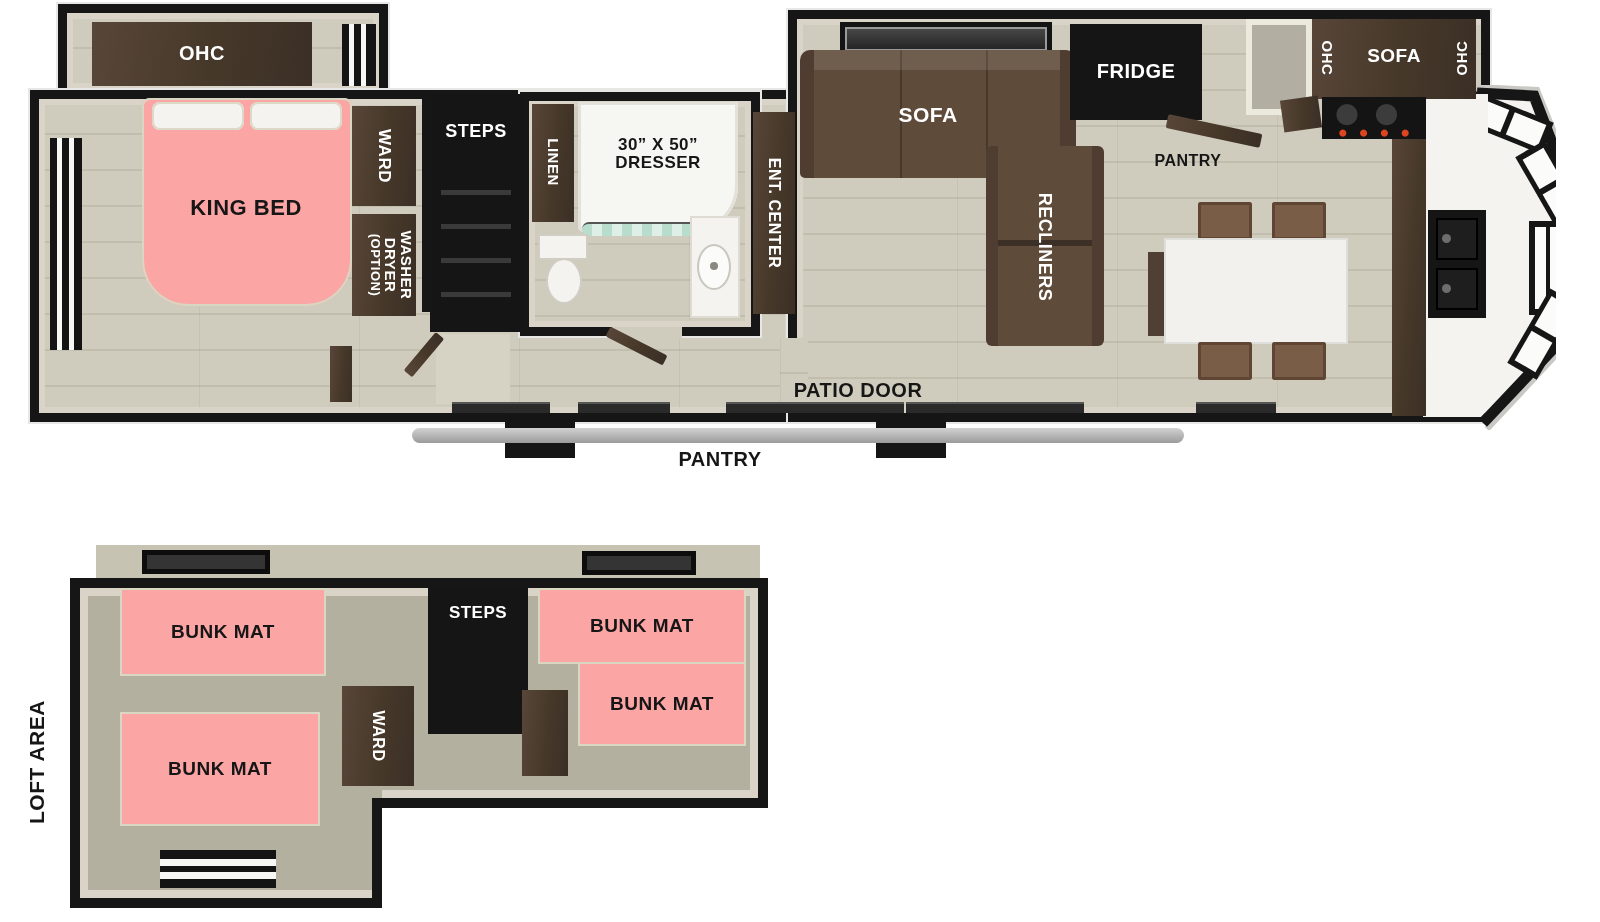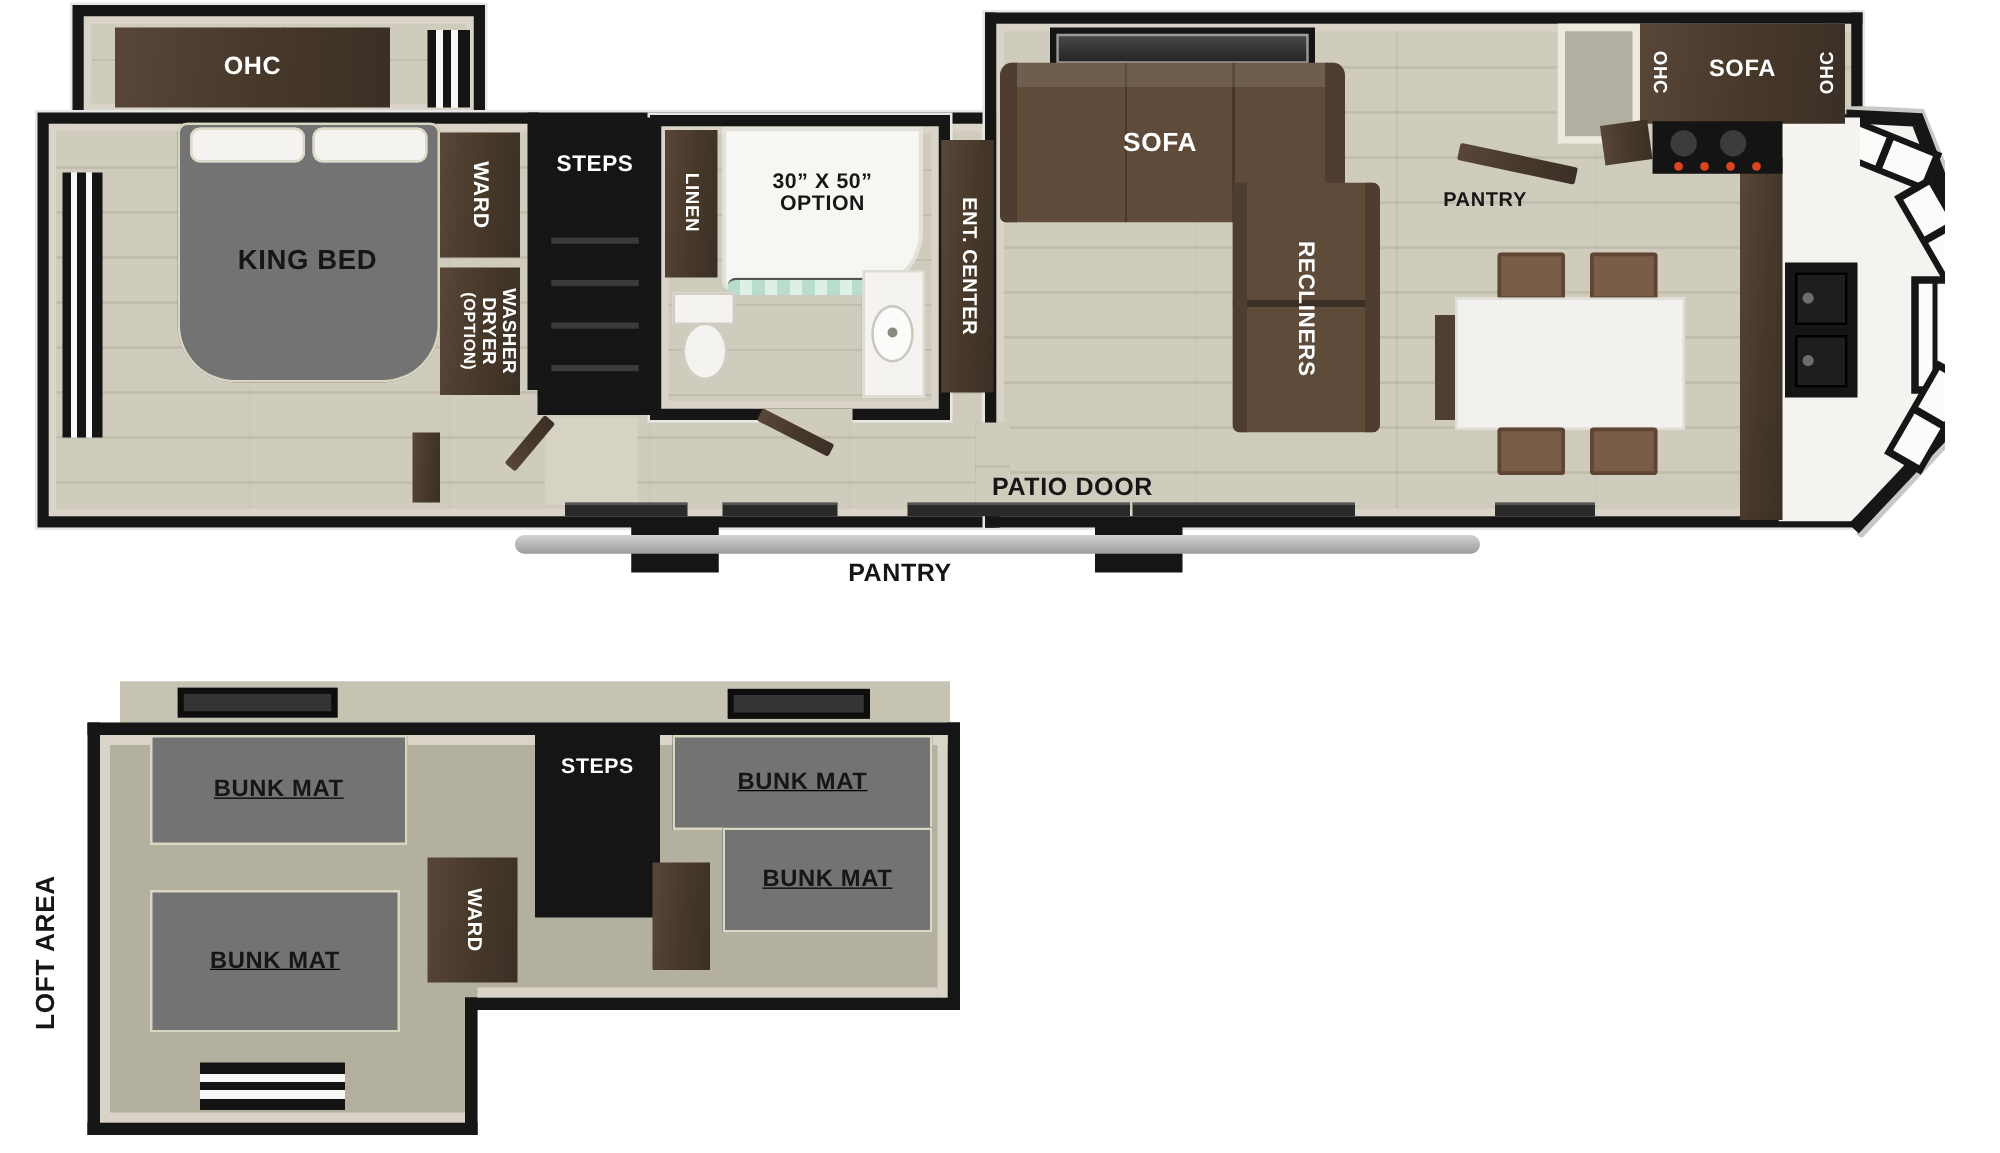--- a/index.html
+++ b/index.html
@@ -10,21 +10,21 @@
   
   .shell { position:absolute; border:9px solid #161616; box-shadow: inset 0 0 0 6px #d9d4c7, 0 0 0 2px #e7e7e5; }
   .wood { background:
       repeating-linear-gradient(90deg, rgba(0,0,0,0.05) 0 1px, transparent 1px 160px),
       repeating-linear-gradient(180deg,#d0ccbd 0 34px,#c2beae 34px 36px); }
   .loftfloor { background:#b4b09f; }
   .wall { position:absolute; background:#161616; }
   .lining { position:absolute; background:#d9d4c7; }
   .blackbox { position:absolute; background:#151515; }
   .brown { position:absolute; background:linear-gradient(95deg,#584639 0%,#463829 55%,#3b2f26 100%); }
-  .cream { position:absolute; background:#737373; box-shadow: inset 0 0 0 2px #d9d6c2; text-decoration: underline; }
+  .cream { position:absolute; background:#fca5a5; box-shadow: inset 0 0 0 2px #d9d6c2; }
   .white { position:absolute; background:#f4f3ef; }
   
   .lbl { position:absolute; font-weight:700; color:#161616; text-align:center; letter-spacing:.5px; line-height:1.08; }
   .wlbl { color:#ffffff; }
   .v90 { transform:rotate(90deg); }
   .v270 { transform:rotate(-90deg); }
   .flexc { display:flex; align-items:center; justify-content:center; }
   
   .winV { position:absolute; background:linear-gradient(90deg,#141414 0 7px,#f7f7f5 7px 12px,#141414 12px 19px,#f7f7f5 19px 24px,#141414 24px 100%); }
   .winH { position:absolute; background:linear-gradient(180deg,#141414 0 9px,#f7f7f5 9px 16px,#141414 16px 22px,#f7f7f5 22px 29px,#141414 29px 100%); }
@@ -84,21 +84,21 @@
     <div class="abs" style="left:14px;top:24px;width:9px;height:9px;border-radius:50%;background:#6d6d6d;"></div>
     <div class="abs" style="left:14px;top:74px;width:9px;height:9px;border-radius:50%;background:#6d6d6d;"></div>
   </div>
 
   <div class="shell wood" style="left:520px;top:92px;width:240px;height:244px;"></div>
   <div class="brown" style="left:532px;top:104px;width:42px;height:118px;"></div>
   <div class="lbl wlbl v90" style="left:503px;top:149px;width:100px;height:26px;font-size:15px;line-height:26px;">LINEN</div>
   <div class="white" style="left:578px;top:102px;width:160px;height:130px;background:#f6f6f3;border-radius:0 0 46px 6px;box-shadow:inset 0 0 0 3px #e3e1d9;"></div>
   <div class="lbl" style="left:578px;top:136px;width:160px;font-size:17px;">
     <span style="display:block;">30” X 50”</span>
-    <span style="display:block;">OPTION</span>
+    <span style="display:block;">DRESSER</span>
   </div>
   <div class="abs" style="left:582px;top:222px;width:154px;height:14px;border-top:2px solid #555;border-radius:7px;background:repeating-linear-gradient(90deg,#b9ddcd 0 10px,#ddefe6 10px 20px);"></div>
   <div class="white" style="left:538px;top:234px;width:50px;height:26px;border:2px solid #cfcdc4;"></div>
   <div class="white" style="left:546px;top:258px;width:36px;height:46px;border:2px solid #cfcdc4;border-radius:50%;"></div>
   <div class="white" style="left:690px;top:216px;width:50px;height:102px;border:2px solid #dddbd2;"></div>
   <div class="abs" style="left:697px;top:244px;width:34px;height:46px;border-radius:50%;background:#fbfbf9;border:2px solid #c9c7be;"></div>
   <div class="abs" style="left:710px;top:262px;width:8px;height:8px;border-radius:50%;background:#8a887f;"></div>
   <div class="wood abs" style="left:612px;top:327px;width:70px;height:12px;"></div>
   <div class="brown" style="left:608px;top:326px;width:64px;height:11px;transform:rotate(27deg);transform-origin:left center;border-radius:2px;"></div>
 
@@ -116,20 +116,23 @@
 
   <div class="brown" style="left:753px;top:112px;width:42px;height:202px;"></div>
   <div class="lbl wlbl v90" style="left:687px;top:199px;width:174px;height:28px;font-size:16px;line-height:28px;">ENT. CENTER</div>
 
   <div class="abs" style="left:840px;top:22px;width:212px;height:34px;border:5px solid #141414;background:linear-gradient(180deg,#4a4a4a,#222);box-shadow:inset 0 0 0 2px #9a9a9a;"></div>
   <div class="abs" style="left:800px;top:50px;width:276px;height:128px;border-radius:10px 10px 5px 5px;background:linear-gradient(90deg,#4e3d30 0 14px,transparent 14px calc(100% - 16px),#4e3d30 calc(100% - 16px)),linear-gradient(180deg,rgba(255,255,255,.10) 0 20px,transparent 20px),linear-gradient(90deg,transparent 0 100px,rgba(0,0,0,.25) 100px 102px,transparent 102px 186px,rgba(0,0,0,.25) 186px 188px,transparent 188px),#5f4b3a;"></div>
   <div class="lbl wlbl" style="left:838px;top:104px;width:180px;font-size:21px;">SOFA</div>
   <div class="abs" style="left:986px;top:146px;width:118px;height:200px;border-radius:6px;background:linear-gradient(90deg,#4e3d30 0 12px,transparent 12px calc(100% - 12px),#4e3d30 calc(100% - 12px)),linear-gradient(180deg,transparent 0 94px,#3c2f26 94px 100px,transparent 100px),#5f4b3a;"></div>
   <div class="lbl wlbl v90" style="left:958px;top:233px;width:174px;height:28px;font-size:18px;line-height:28px;">RECLINERS</div>
 
+  <div class="blackbox flexc" style="left:1070px;top:24px;width:132px;height:96px;">
+    <span class="lbl wlbl" style="position:static;font-size:20px;">FRIDGE</span>
+  </div>
   <div class="brown" style="left:1166px;top:124px;width:96px;height:14px;transform:rotate(12deg);border-radius:2px;"></div>
   <div class="lbl" style="left:1108px;top:152px;width:160px;font-size:16px;">PANTRY</div>
 
   <div class="abs" style="left:1246px;top:19px;width:66px;height:96px;border:6px solid #eceadd;background:#b2aea2;"></div>
 
   <div class="brown" style="left:1312px;top:19px;width:164px;height:80px;"></div>
   <div class="lbl wlbl v90" style="left:1295px;top:45px;width:64px;height:26px;font-size:15px;line-height:26px;">OHC</div>
   <div class="lbl wlbl" style="left:1338px;top:46px;width:112px;font-size:19px;">SOFA</div>
   <div class="lbl wlbl v270" style="left:1430px;top:45px;width:64px;height:26px;font-size:15px;line-height:26px;">OHC</div>
   <div class="brown" style="left:1282px;top:98px;width:38px;height:32px;transform:rotate(-8deg);"></div>

